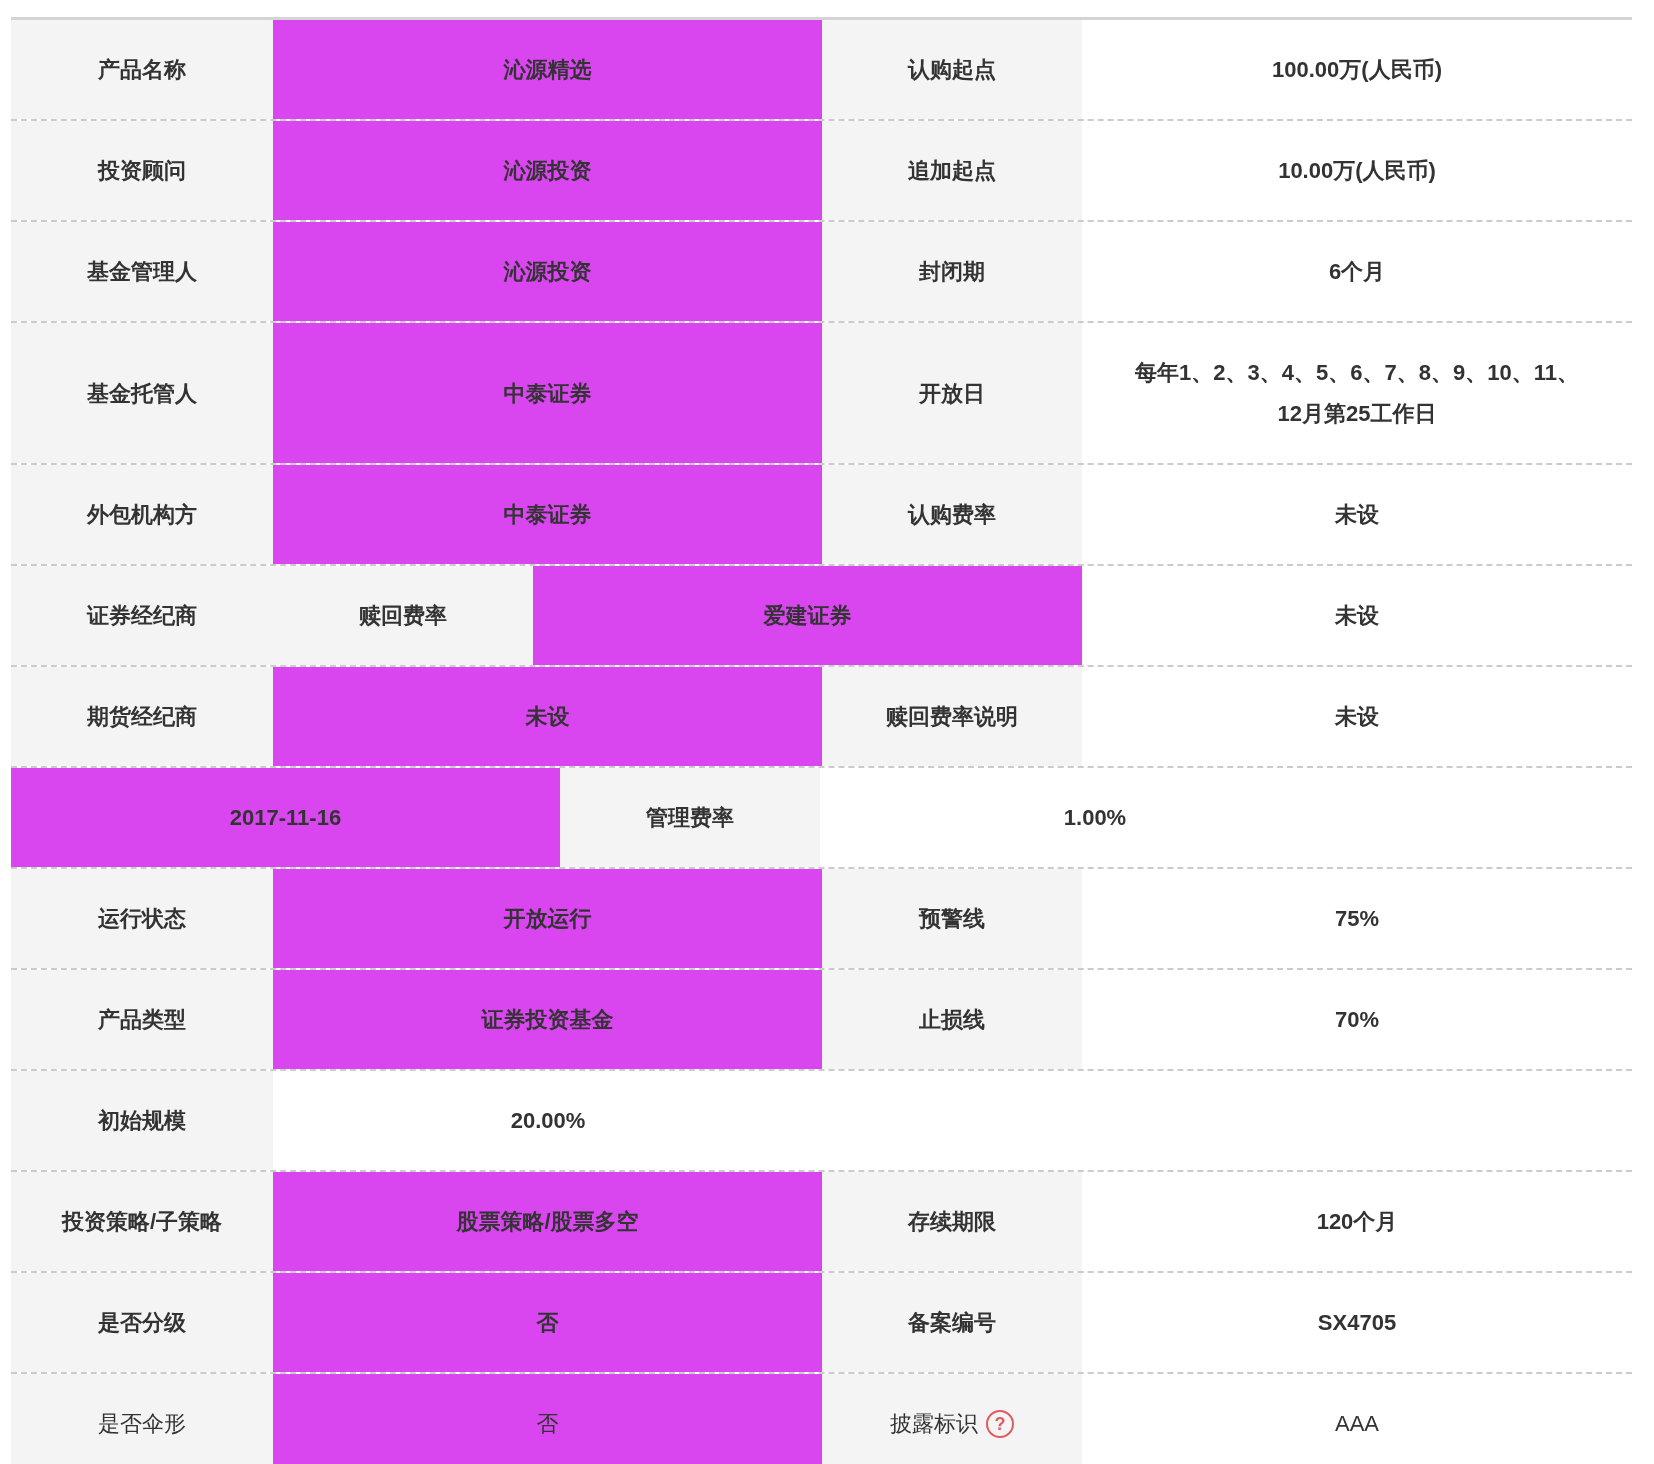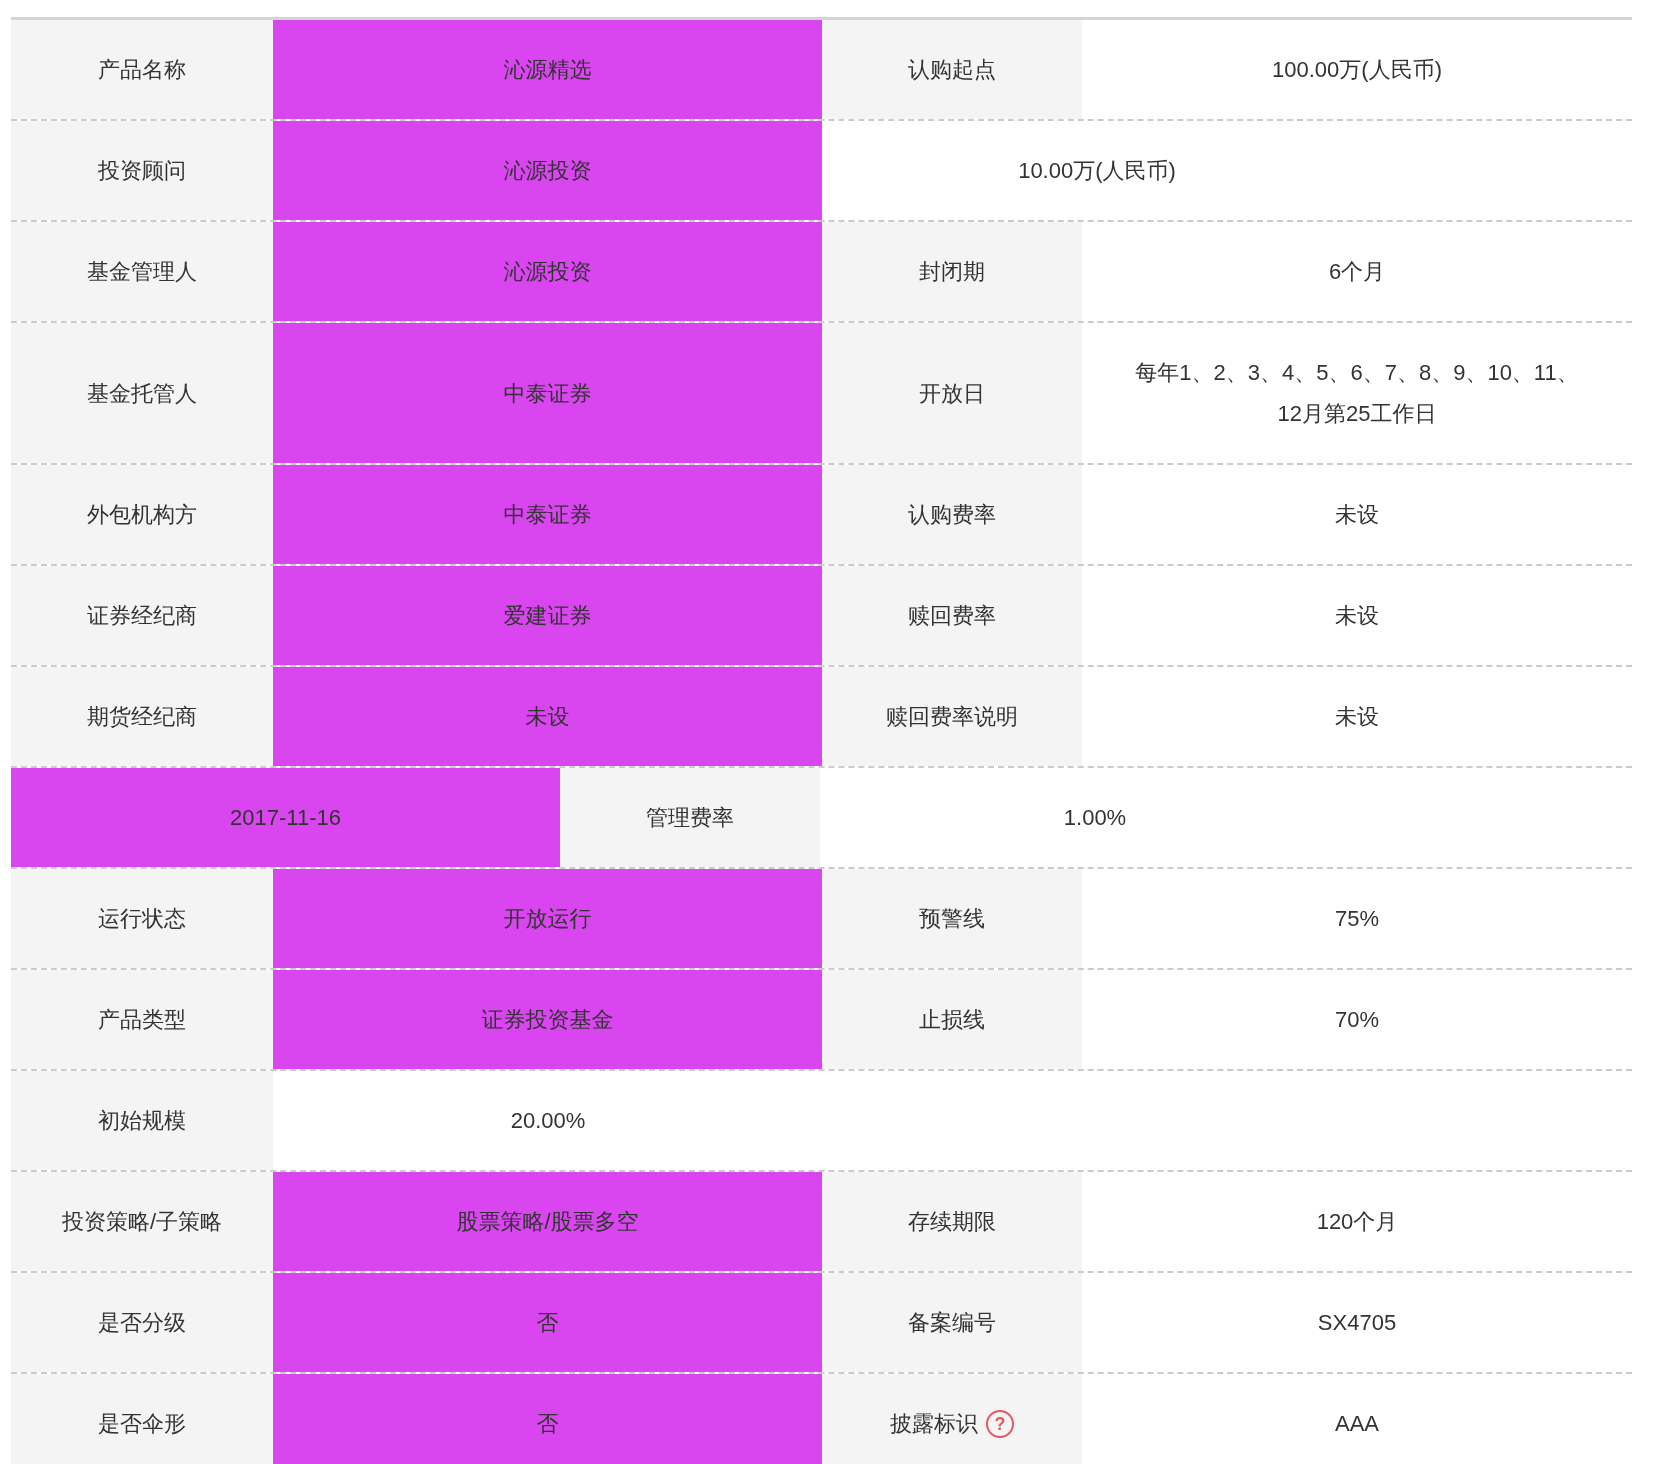--- a/index.html
+++ b/index.html
@@ -22,20 +22,21 @@
     border-top: 3px solid #d4d4d4;
     border-bottom: 3px solid #d4d4d4;
     box-sizing: content-box;
   }
   .row {
     display: flex;
     align-items: stretch;
   }
   .row:not(:last-child) {
     border-bottom: 2px dashed #cbcbcb;
+    font-weight: bold;
   }
   .cell {
     display: flex;
     align-items: center;
     justify-content: center;
     box-sizing: border-box;
     font-size: 22px;
     line-height: 41px;
     padding: 29px 10px;
     text-align: center;
@@ -88,20 +89,24 @@
     </div>
   </div>
 
   <div class="row">
     <div class="cell c1">
       <span class="txt">投资顾问</span>
     </div>
     <div class="cell c2">
       <span class="txt">沁源投资</span>
     </div>
+    <div class="cell c3">
+      <span class="txt">追加起点</span>
+
+    </div>
     <div class="cell c4">
       <span class="txt">10.00万(人民币)</span>
     </div>
   </div>
 
   <div class="row">
     <div class="cell c1">
       <span class="txt">基金管理人</span>
     </div>
     <div class="cell c2">
@@ -145,26 +150,26 @@
     </div>
     <div class="cell c4">
       <span class="txt">未设</span>
     </div>
   </div>
 
   <div class="row">
     <div class="cell c1">
       <span class="txt">证券经纪商</span>
     </div>
+    <div class="cell c3">
+      <span class="txt">赎回费率</span>
+
+    </div>
     <div class="cell c2">
       <span class="txt">爱建证券</span>
-    </div>
-    <div class="cell c3">
-      <span class="txt">赎回费率</span>
-
     </div>
     <div class="cell c4">
       <span class="txt">未设</span>
     </div>
   </div>
 
   <div class="row">
     <div class="cell c1">
       <span class="txt">期货经纪商</span>
     </div>

